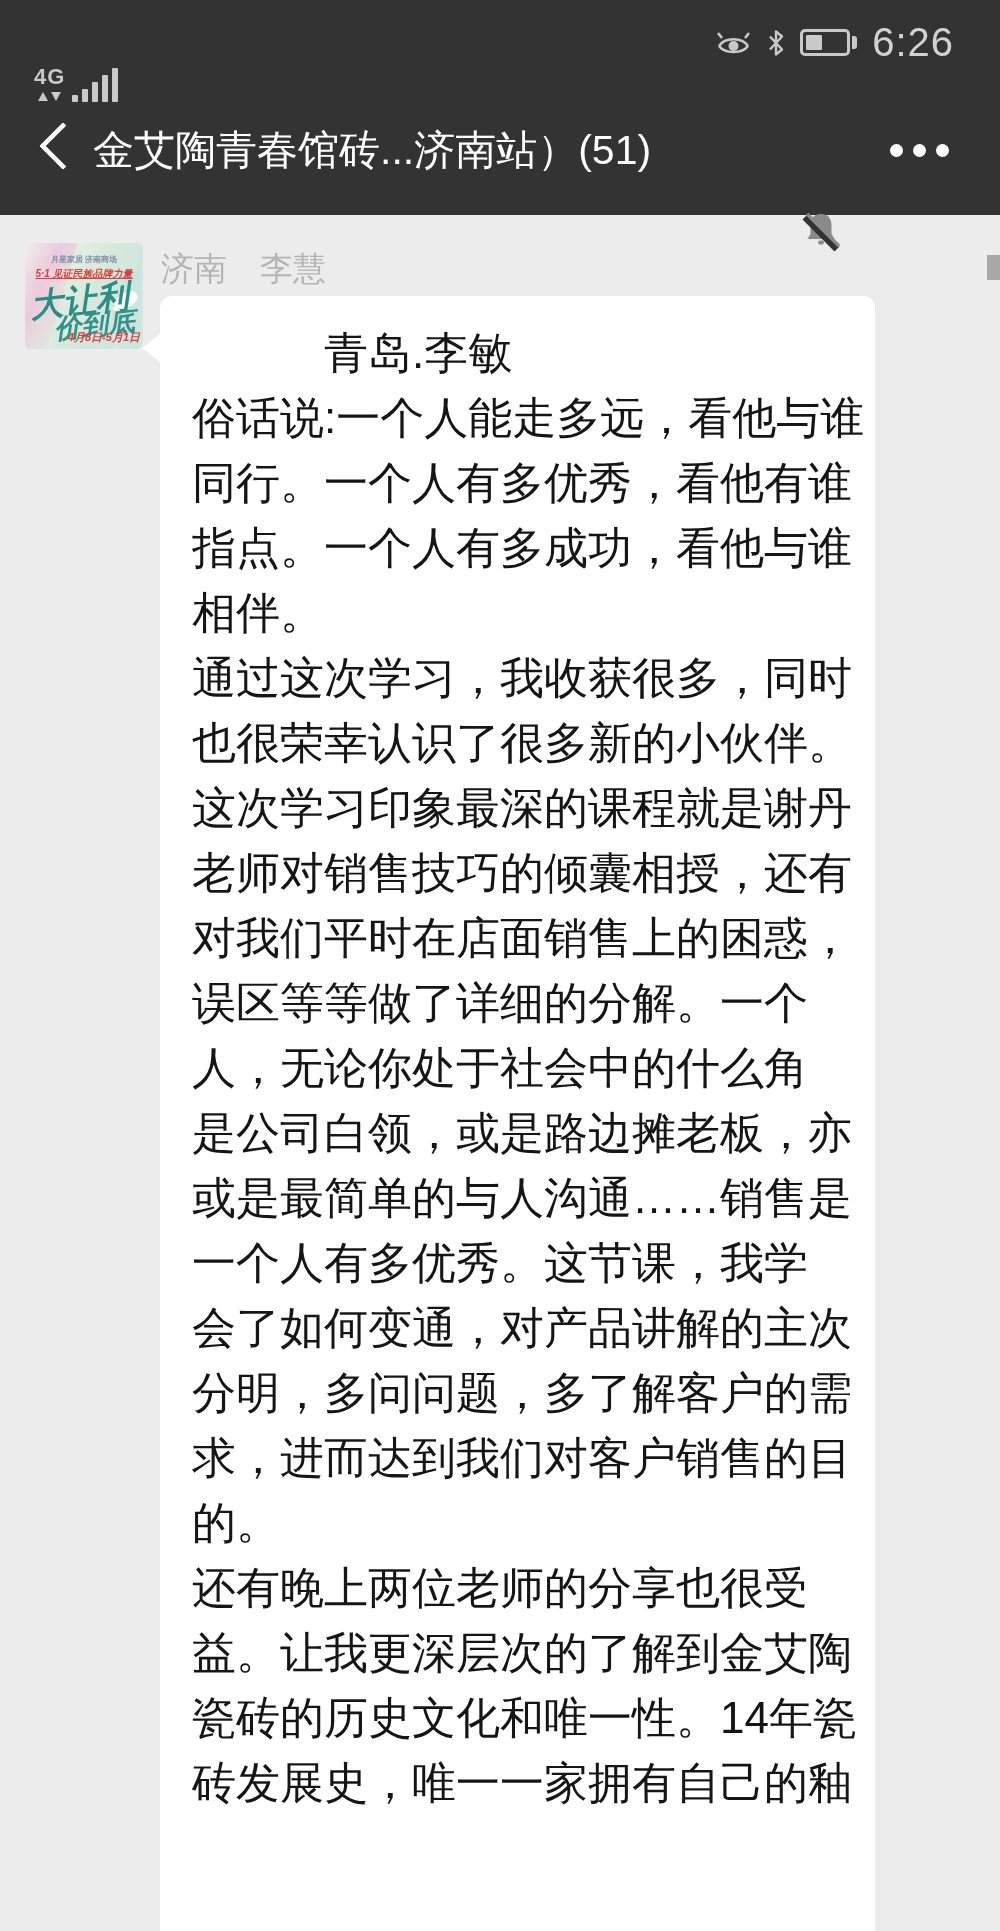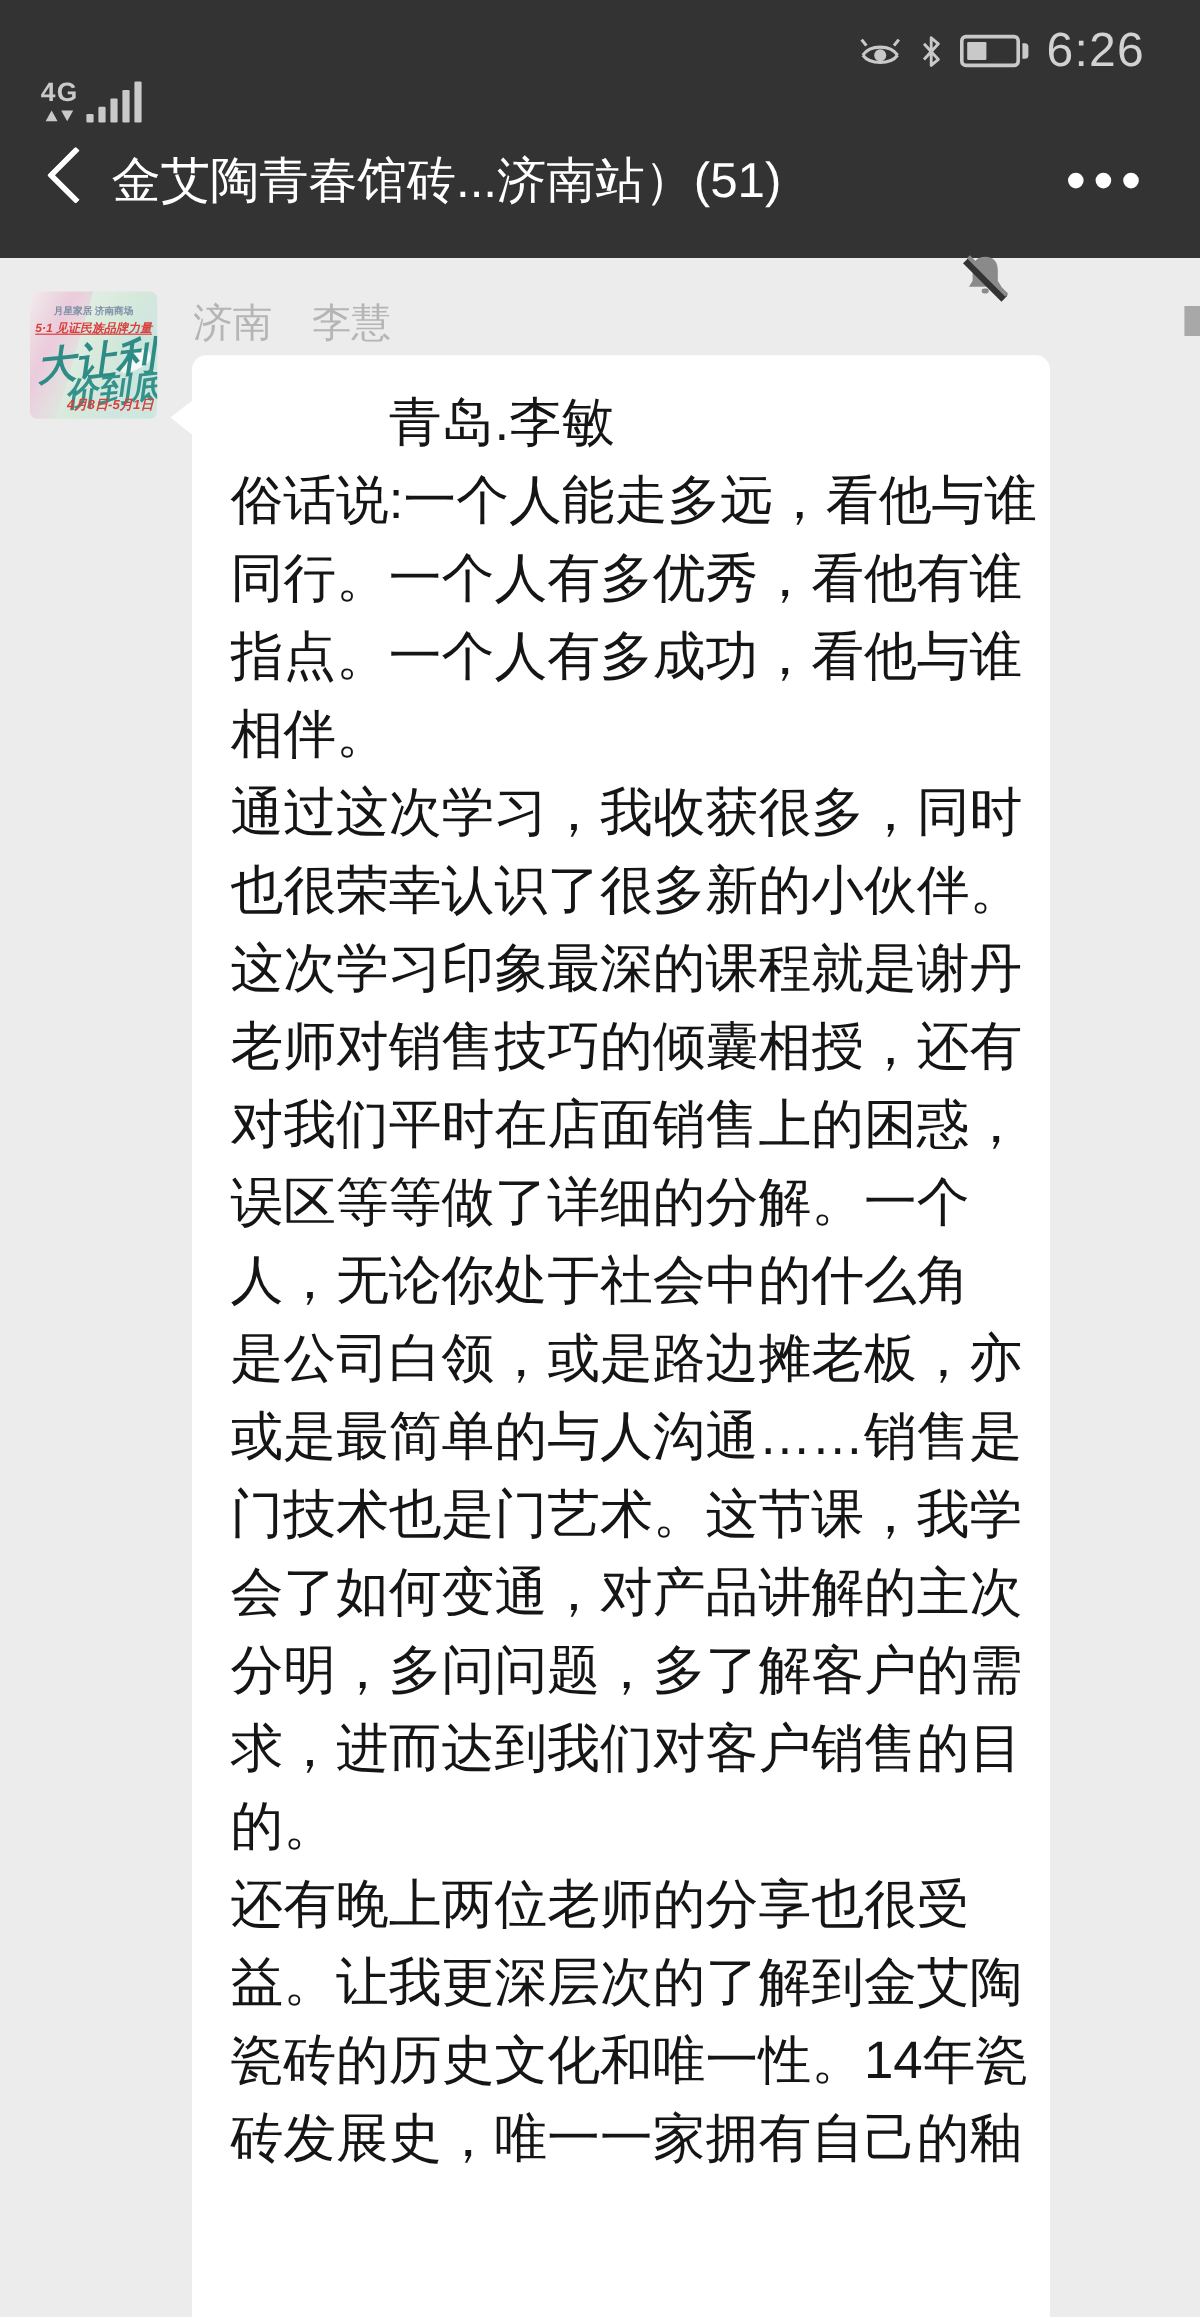--- a/index.html
+++ b/index.html
@@ -38,21 +38,21 @@
   .nav-title { position:absolute; left:93px; top:0; height:130px; line-height:130px;
                color:#ffffff; font-size:41px; font-weight:500; white-space:nowrap; }
   .bell { position:absolute; left:800px; top:123px; }
   .more-button { position:absolute; left:890px; top:0; height:130px; display:flex; align-items:center; gap:10px; cursor:pointer; }
   .more-button i { display:block; width:13px; height:13px; border-radius:50%; background:#ffffff; }
 
   
   .chatarea { position:absolute; left:0; top:215px; width:1000px; height:1716px; }
   .scroll-thumb { position:absolute; right:0; top:40px; width:13px; height:25px; background:#a8a8a8; }
 
-  .avatar { position:absolute; left:25px; top:28px; width:106px; height:106px; border-radius:6px; overflow:hidden;
+  .avatar { position:absolute; left:25px; top:28px; width:118px; height:106px; border-radius:6px; overflow:hidden;
             background:linear-gradient(115deg,#f5f1ef 0%, #e4efe5 28%, #d6e9db 55%, #cfe5e0 78%, #e9f1ea 100%); cursor:pointer; }
   .avatar::before { content:""; position:absolute; left:-18px; top:-14px; width:52px; height:150px;
             background:linear-gradient(100deg, rgba(240,205,225,0), rgba(236,196,218,.85), rgba(240,205,225,0));
             transform:rotate(16deg); }
   .avatar::after { content:""; position:absolute; right:-12px; top:30px; width:40px; height:120px;
             background:linear-gradient(100deg, rgba(214,236,226,0), rgba(200,229,220,.9), rgba(214,236,226,0));
             transform:rotate(-14deg); }
   .av-row1 { position:relative; z-index:2; margin-top:11px; text-align:center; font-size:8px; color:#7d8fa6; font-weight:bold; white-space:nowrap; }
   .av-row2 { position:relative; z-index:2; margin-top:2px; text-align:center; font-size:10px; color:#d8403e; font-weight:bold; font-style:italic; white-space:nowrap;text-decoration:underline; }
   .av-big1 { position:absolute; z-index:2; left:5px; top:36px; font-size:33px; font-weight:bold; font-style:italic;
@@ -159,21 +159,21 @@
           <div class="mline">相伴。</div>
           <div class="mline">通过这次学习，我收获很多，同时</div>
           <div class="mline">也很荣幸认识了很多新的小伙伴。</div>
           <div class="mline">这次学习印象最深的课程就是谢丹</div>
           <div class="mline">老师对销售技巧的倾囊相授，还有</div>
           <div class="mline">对我们平时在店面销售上的困惑，</div>
           <div class="mline">误区等等做了详细的分解。一个</div>
           <div class="mline">人，无论你处于社会中的什么角</div>
           <div class="mline">是公司白领，或是路边摊老板，亦</div>
           <div class="mline">或是最简单的与人沟通……销售是</div>
-          <div class="mline">门技术也是门艺术。这节课，我学</div>
+          <div class="mline">一个人有多优秀。这节课，我学</div>
           <div class="mline">会了如何变通，对产品讲解的主次</div>
           <div class="mline">分明，多问问题，多了解客户的需</div>
           <div class="mline">求，进而达到我们对客户销售的目</div>
           <div class="mline">的。</div>
           <div class="mline">还有晚上两位老师的分享也很受</div>
           <div class="mline">益。让我更深层次的了解到金艾陶</div>
           <div class="mline">瓷砖的历史文化和唯一性。14年瓷</div>
           <div class="mline">砖发展史，唯一一家拥有自己的釉</div>
         </div>
     </div>

